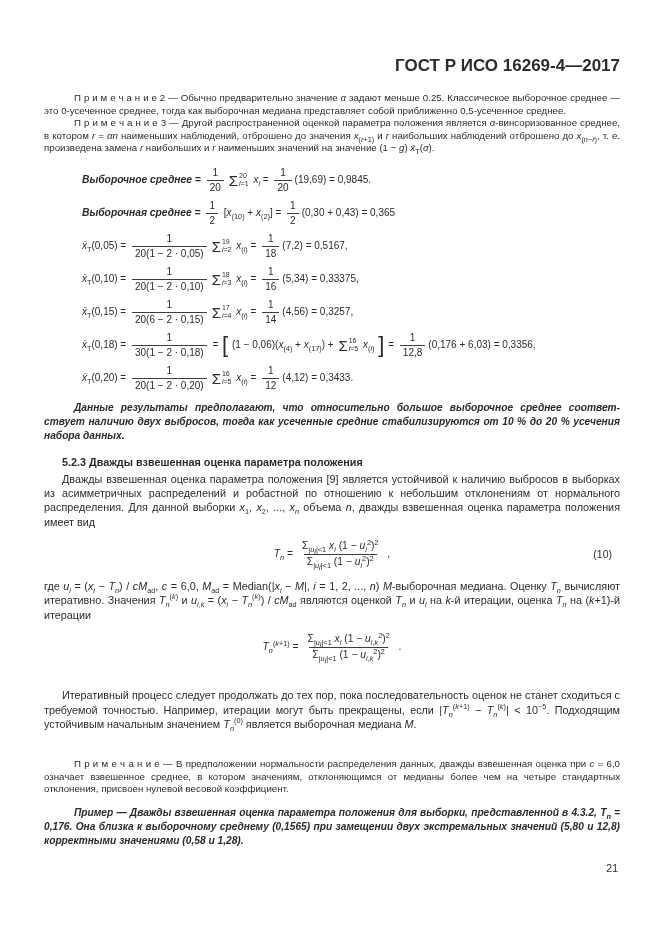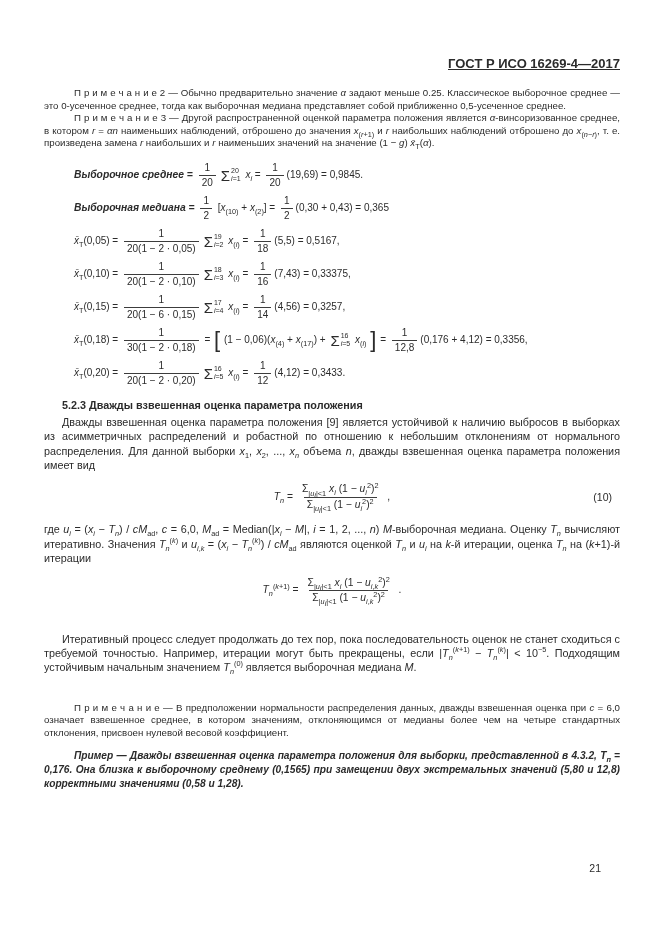--- a/index.html
+++ b/index.html
@@ -2,45 +2,45 @@
 <html><head>
 <meta charset="utf-8">
 <style>
   html,body{margin:0;padding:0;background:#ffffff;}
   body{
     width:661px;height:935px;overflow:hidden;position:relative;
     font-family:"Liberation Sans","DejaVu Sans",sans-serif;
     color:#2b2b2b;
   }
   .page{box-sizing:border-box;width:661px;height:935px;padding:56px 41px 0 44px;position:relative;}
-  .doc-header{text-align:right;font-weight:bold;font-size:13px;margin:0 0 16px 0;text-decoration:underline;}
+  .doc-header{text-align:right;font-weight:bold;font-size:17px;margin:0 0 16px 0;}
   p{margin:0;}
   .note{font-size:9.7px;line-height:1.3;text-align:justify;text-indent:30px;}
   .body-text{font-size:10.8px;line-height:1.33;text-align:justify;text-indent:18px;}
   .example{font-weight:bold;font-style:italic;font-size:10.2px;line-height:1.36;text-align:justify;text-indent:30px;margin-top:10px;}
   .mt6{margin-top:6px;}
   .mt10{margin-top:27px;}
   .section-heading{font-weight:bold;font-size:10.8px;margin:13px 0 4px 18px;}
   i{font-style:italic;}
   sub,sup{font-size:7.3px;line-height:0;}
   
-  .formula-row{font-size:10px;line-height:1.15;margin:0 0 7px 30px;white-space:nowrap;}
+  .formula-row{font-size:10px;line-height:1.15;margin:0 0 7px 38px;white-space:nowrap;}
   .formula-block{margin-top:12px;}
   .flbl{font-weight:bold;font-style:italic;font-size:10.3px;}
   .frac{display:inline-flex;flex-direction:column;align-items:center;vertical-align:middle;margin:0 3px;text-align:center;}
   .frac .num{padding:0 3px 1px 3px;}
   .frac .den{border-top:1px solid #3c3c3c;padding:1px 3px 0 3px;}
   .sum{display:inline-flex;align-items:center;vertical-align:middle;margin:0 2px;}
   .sum .sigma{font-size:15px;line-height:1;}
   .sum .lim{display:inline-flex;flex-direction:column;font-size:7px;line-height:1.2;margin-left:1px;text-align:left;}
   .bigb{font-size:22px;font-weight:400;line-height:0.9;vertical-align:middle;margin:0 1px;}
   
   .eq{position:relative;text-align:center;font-size:10.3px;margin:11px 8px;line-height:1.2;}
   .eq .eq-number{position:absolute;right:0;top:50%;transform:translateY(-50%);font-size:10.5px;}
-  .page-number{position:absolute;right:60px;top:862px;font-size:10.5px;}
+  .page-number{position:absolute;right:43px;top:862px;font-size:10.5px;}
 </style>
 </head>
 <body>
 
 <div class="page">
 
   <div class="doc-header">ГОСТ Р ИСО 16269-4—2017</div>
 
   <p class="note">П р и м е ч а н и е  2 — Обычно предварительно значение <i>α</i> задают меньше 0.25. Классическое выборочное среднее — это 0-усеченное среднее, тогда как выборочная медиана представляет собой приближенно 0,5-усеченное среднее.</p>
   <p class="note">П р и м е ч а н и е  3 — Другой распространенной оценкой параметра положения является <i>α</i>-винсоризованное среднее, в котором <i>r</i> = <i>αn</i> наименьших наблюдений, отброшено до значения <i>x</i><sub>(<i>r</i>+1)</sub> и <i>r</i> наибольших наблюдений отброшено до <i>x</i><sub>(<i>n</i>−<i>r</i>)</sub>, т. е. произведена замена <i>r</i> наибольших и <i>r</i> наименьших значений на значение (1 − <i>g</i>) <i>x̄</i><sub>Т</sub>(<i>α</i>).</p>
@@ -52,58 +52,58 @@
       </span><span class="sum">
         <span class="sigma">Σ</span>
         <span class="lim">
           <span>20</span>
           <span><i>i</i>=1</span>
         </span>
       </span><span> <i>x</i><sub><i>i</i></sub> = </span><span class="frac">
         <span class="num">1</span>
         <span class="den">20</span>
       </span><span>(19,69) = 0,9845.</span></div>
-  <div class="formula-row mt6"><span class="flbl">Выборочная медиана = </span><span class="frac">
+  <div class="formula-row mt6"><span class="flbl">Выборочная среднее = </span><span class="frac">
         <span class="num">1</span>
         <span class="den">2</span>
       </span><span> [<i>x</i><sub>(10)</sub> + <i>x</i><sub>(2)</sub>] = </span><span class="frac">
         <span class="num">1</span>
         <span class="den">2</span>
       </span><span>(0,30 + 0,43) = 0,365</span></div>
 
   <div class="mt6">
       <div class="formula-row"><span><i>x̄</i><sub>Т</sub>(0,05) = </span><span class="frac">
           <span class="num">1</span>
           <span class="den">20(1 − 2 · 0,05)</span>
         </span><span class="sum">
           <span class="sigma">Σ</span>
           <span class="lim">
             <span>19</span>
             <span><i>i</i>=2</span>
           </span>
         </span><span> <i>x</i><sub>(<i>i</i>)</sub> = </span><span class="frac">
           <span class="num">1</span>
           <span class="den">18</span>
-        </span><span>(5,5) = 0,5167,</span></div>
+        </span><span>(7,2) = 0,5167,</span></div>
       <div class="formula-row"><span><i>x̄</i><sub>Т</sub>(0,10) = </span><span class="frac">
           <span class="num">1</span>
           <span class="den">20(1 − 2 · 0,10)</span>
         </span><span class="sum">
           <span class="sigma">Σ</span>
           <span class="lim">
             <span>18</span>
             <span><i>i</i>=3</span>
           </span>
         </span><span> <i>x</i><sub>(<i>i</i>)</sub> = </span><span class="frac">
           <span class="num">1</span>
           <span class="den">16</span>
-        </span><span>(7,43) = 0,33375,</span></div>
+        </span><span>(5,34) = 0,33375,</span></div>
       <div class="formula-row"><span><i>x̄</i><sub>Т</sub>(0,15) = </span><span class="frac">
           <span class="num">1</span>
-          <span class="den">20(1 − 6 · 0,15)</span>
+          <span class="den">20(6 − 2 · 0,15)</span>
         </span><span class="sum">
           <span class="sigma">Σ</span>
           <span class="lim">
             <span>17</span>
             <span><i>i</i>=4</span>
           </span>
         </span><span> <i>x</i><sub>(<i>i</i>)</sub> = </span><span class="frac">
           <span class="num">1</span>
           <span class="den">14</span>
         </span><span>(4,56) = 0,3257,</span></div>
@@ -112,36 +112,37 @@
           <span class="den">30(1 − 2 · 0,18)</span>
         </span><span> = </span><span class="bigb">[</span><span> (1 − 0,06)(<i>x</i><sub>(4)</sub> + <i>x</i><sub>(17)</sub>) + </span><span class="sum">
           <span class="sigma">Σ</span>
           <span class="lim">
             <span>16</span>
             <span><i>i</i>=5</span>
           </span>
         </span><span> <i>x</i><sub>(<i>i</i>)</sub> </span><span class="bigb">]</span><span> = </span><span class="frac">
           <span class="num">1</span>
           <span class="den">12,8</span>
-        </span><span>(0,176 + 4,12) = 0,3356,</span></div>
+        </span><span>(0,176 + 6,03) = 0,3356,</span></div>
       <div class="formula-row"><span><i>x̄</i><sub>Т</sub>(0,20) = </span><span class="frac">
           <span class="num">1</span>
           <span class="den">20(1 − 2 · 0,20)</span>
         </span><span class="sum">
           <span class="sigma">Σ</span>
           <span class="lim">
             <span>16</span>
             <span><i>i</i>=5</span>
           </span>
         </span><span> <i>x</i><sub>(<i>i</i>)</sub> = </span><span class="frac">
           <span class="num">1</span>
           <span class="den">12</span>
         </span><span>(4,12) = 0,3433.</span></div>
     </div>
 
+  <p class="example">Данные результаты предполагают, что относительно большое выборочное среднее соответ-ствует наличию двух выбросов, тогда как усеченные средние стабилизируются от 10 % до 20 % усечения набора данных.</p>
 
   <div class="section-heading">5.2.3 Дважды взвешенная оценка параметра положения</div>
 
   <p class="body-text">Дважды взвешенная оценка параметра положения [9] является устойчивой к наличию выбросов в выборках из асимметричных распределений и робастной по отношению к небольшим отклонениям от нормального распределения. Для данной выборки <i>x</i><sub>1</sub>, <i>x</i><sub>2</sub>, ..., <i>x</i><sub><i>n</i></sub> объема <i>n</i>, дважды взвешенная оценка параметра положения имеет вид</p>
 
   <div class="eq">
     <span><span><i>T</i><sub><i>n</i></sub> = </span><span class="frac">
           <span class="num">Σ<sub>|<i>u</i><sub><i>i</i></sub>|&lt;1</sub> <i>x</i><sub><i>i</i></sub> (1 − <i>u</i><sub><i>i</i></sub><sup>2</sup>)<sup>2</sup></span>
           <span class="den">Σ<sub>|<i>u</i><sub><i>i</i></sub>|&lt;1</sub> (1 − <i>u</i><sub><i>i</i></sub><sup>2</sup>)<sup>2</sup></span>
         </span><span> ,</span></span>

